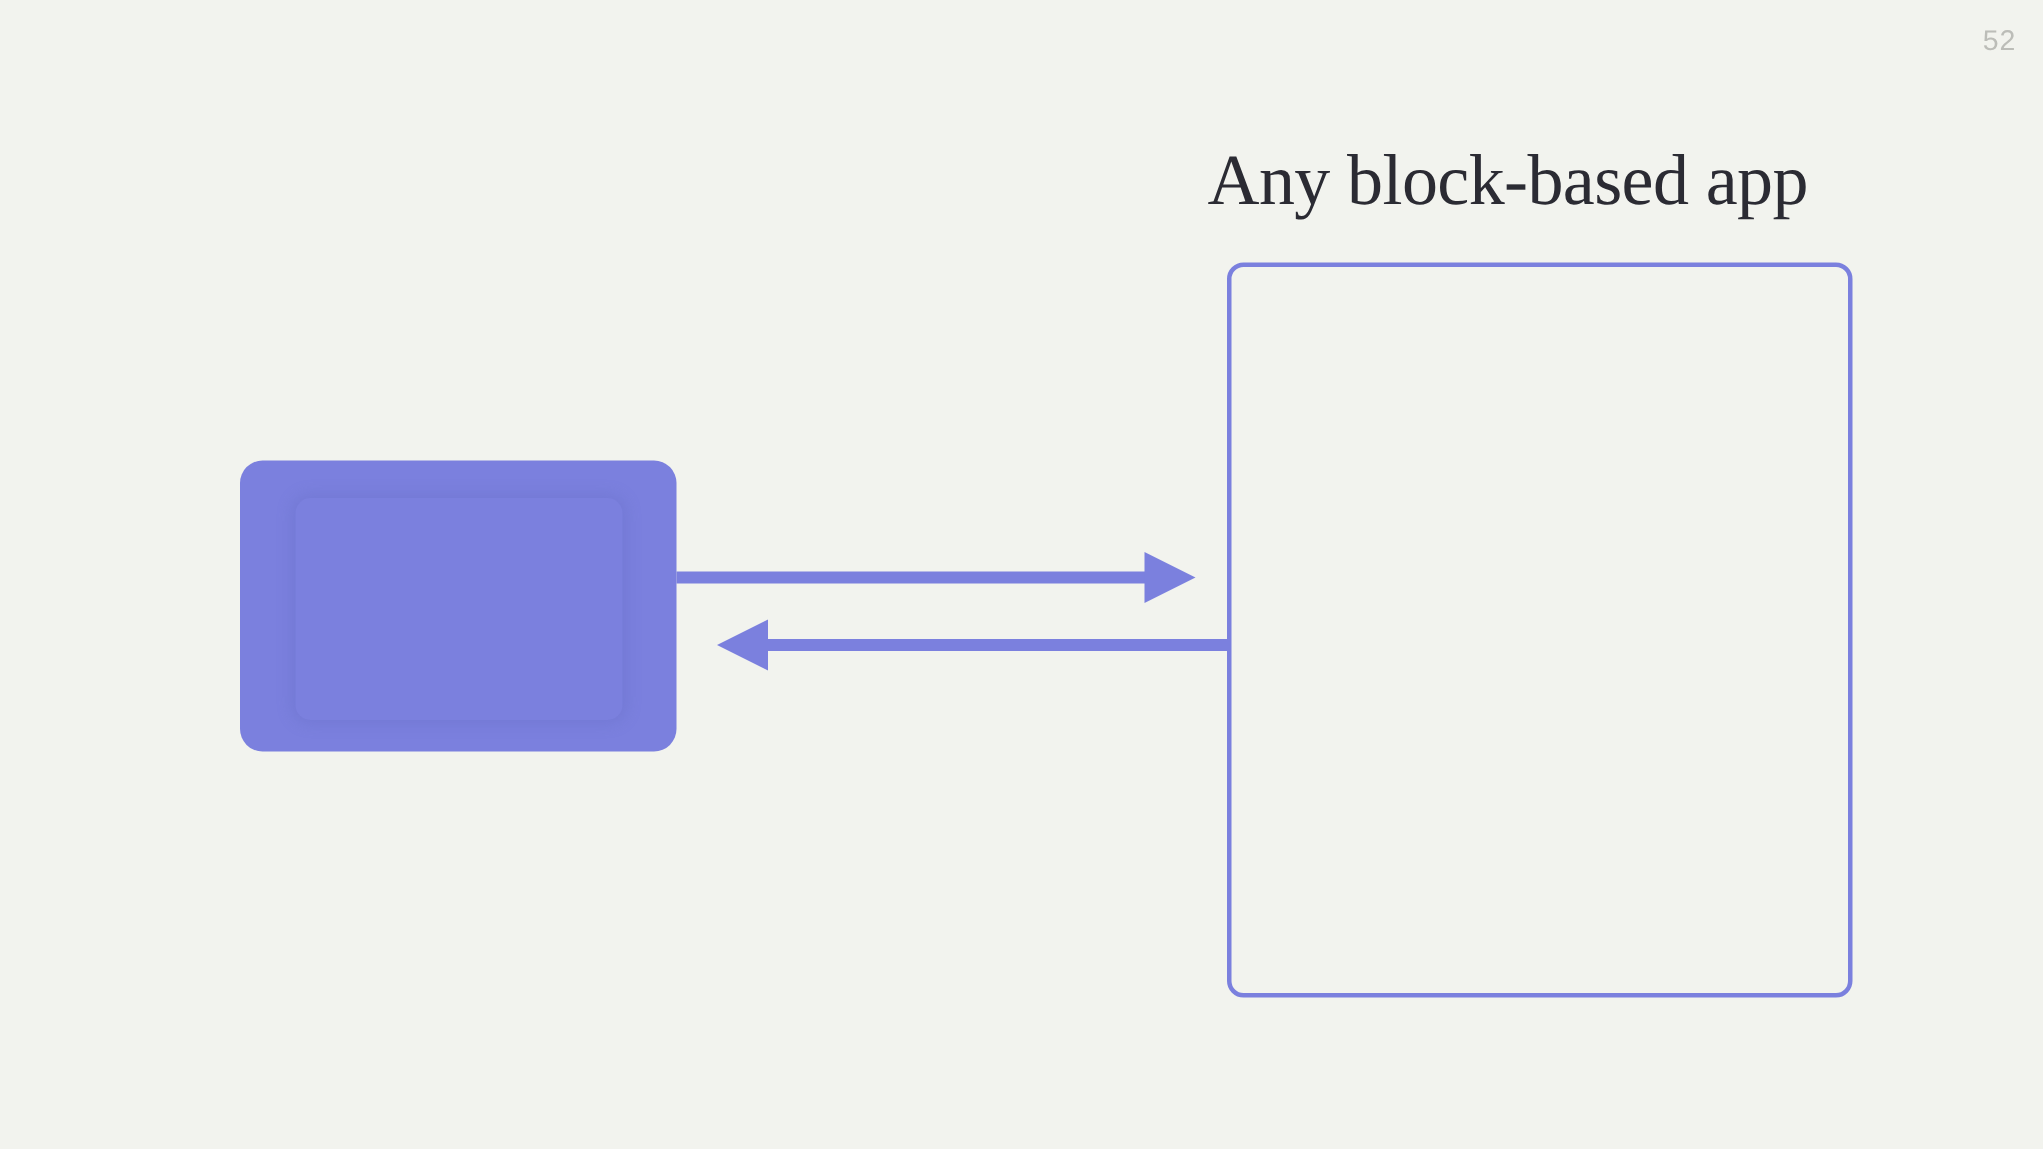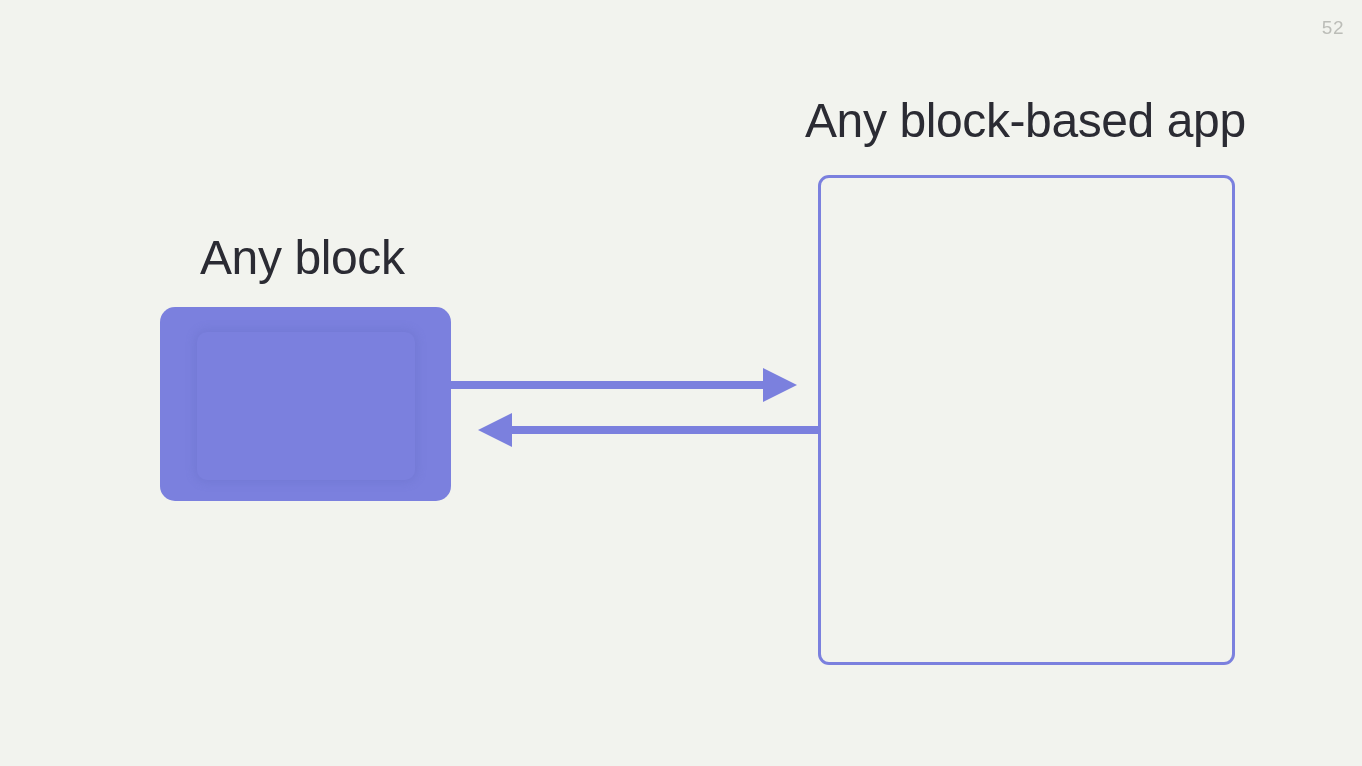--- a/index.html
+++ b/index.html
@@ -44,20 +44,21 @@
     letter-spacing: -0.4px;
     white-space: nowrap;
   }
   .heading-block-label {
     left: 200px;
     top: 233px;
   }
   .heading-app-label {
     left: 805px;
     top: 96px;
+    font-family: Liberation Serif, serif;
   }
 
   
   .block-shape {
     position: absolute;
     left: 160px;
     top: 307px;
     width: 291px;
     height: 194px;
     background: #7b80de;
@@ -96,21 +97,20 @@
     pointer-events: none;
   }
 </style>
 </head>
 <body>
 
 <div id="slide">
 
   <div class="page-number">52</div>
 
-  <div class="heading heading-block-label">Any block</div>
 
   <div class="heading heading-app-label">Any block-based app</div>
 
   <div class="block-shape">
     <div class="block-shape-inner"></div>
   </div>
 
   <div class="app-container"></div>
 
   <svg class="arrows-layer" viewBox="0 0 1362 766">

